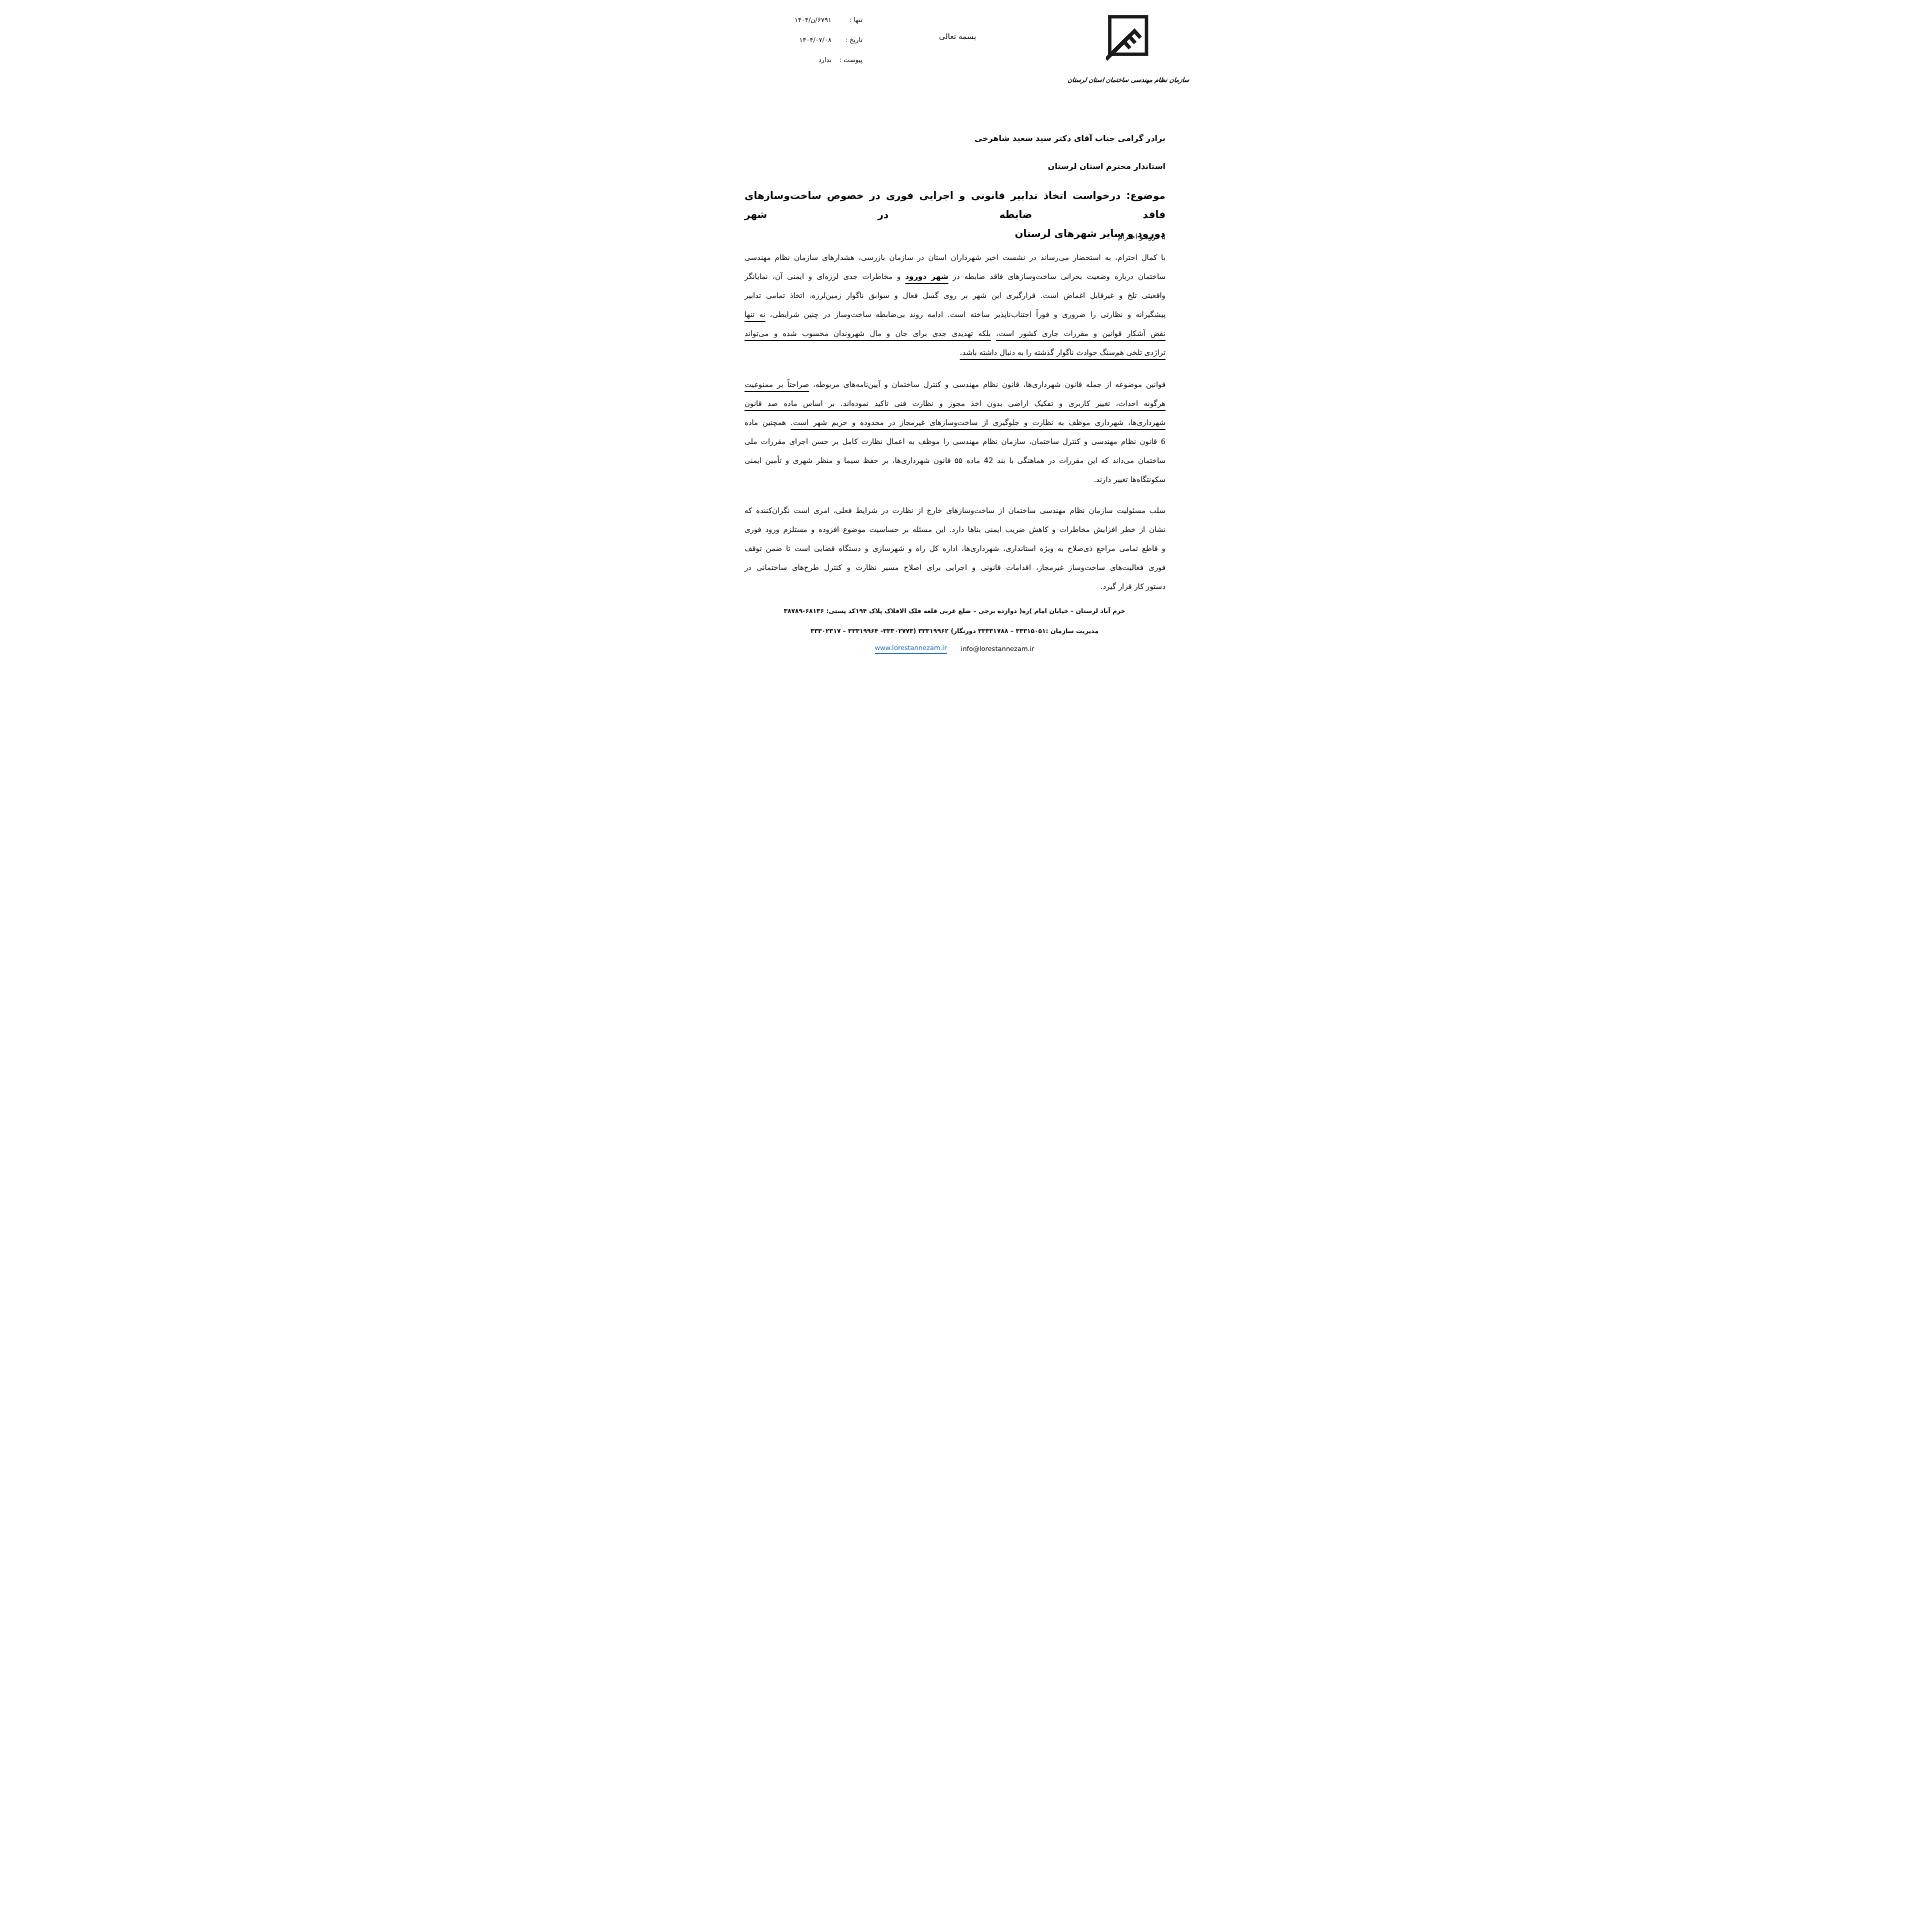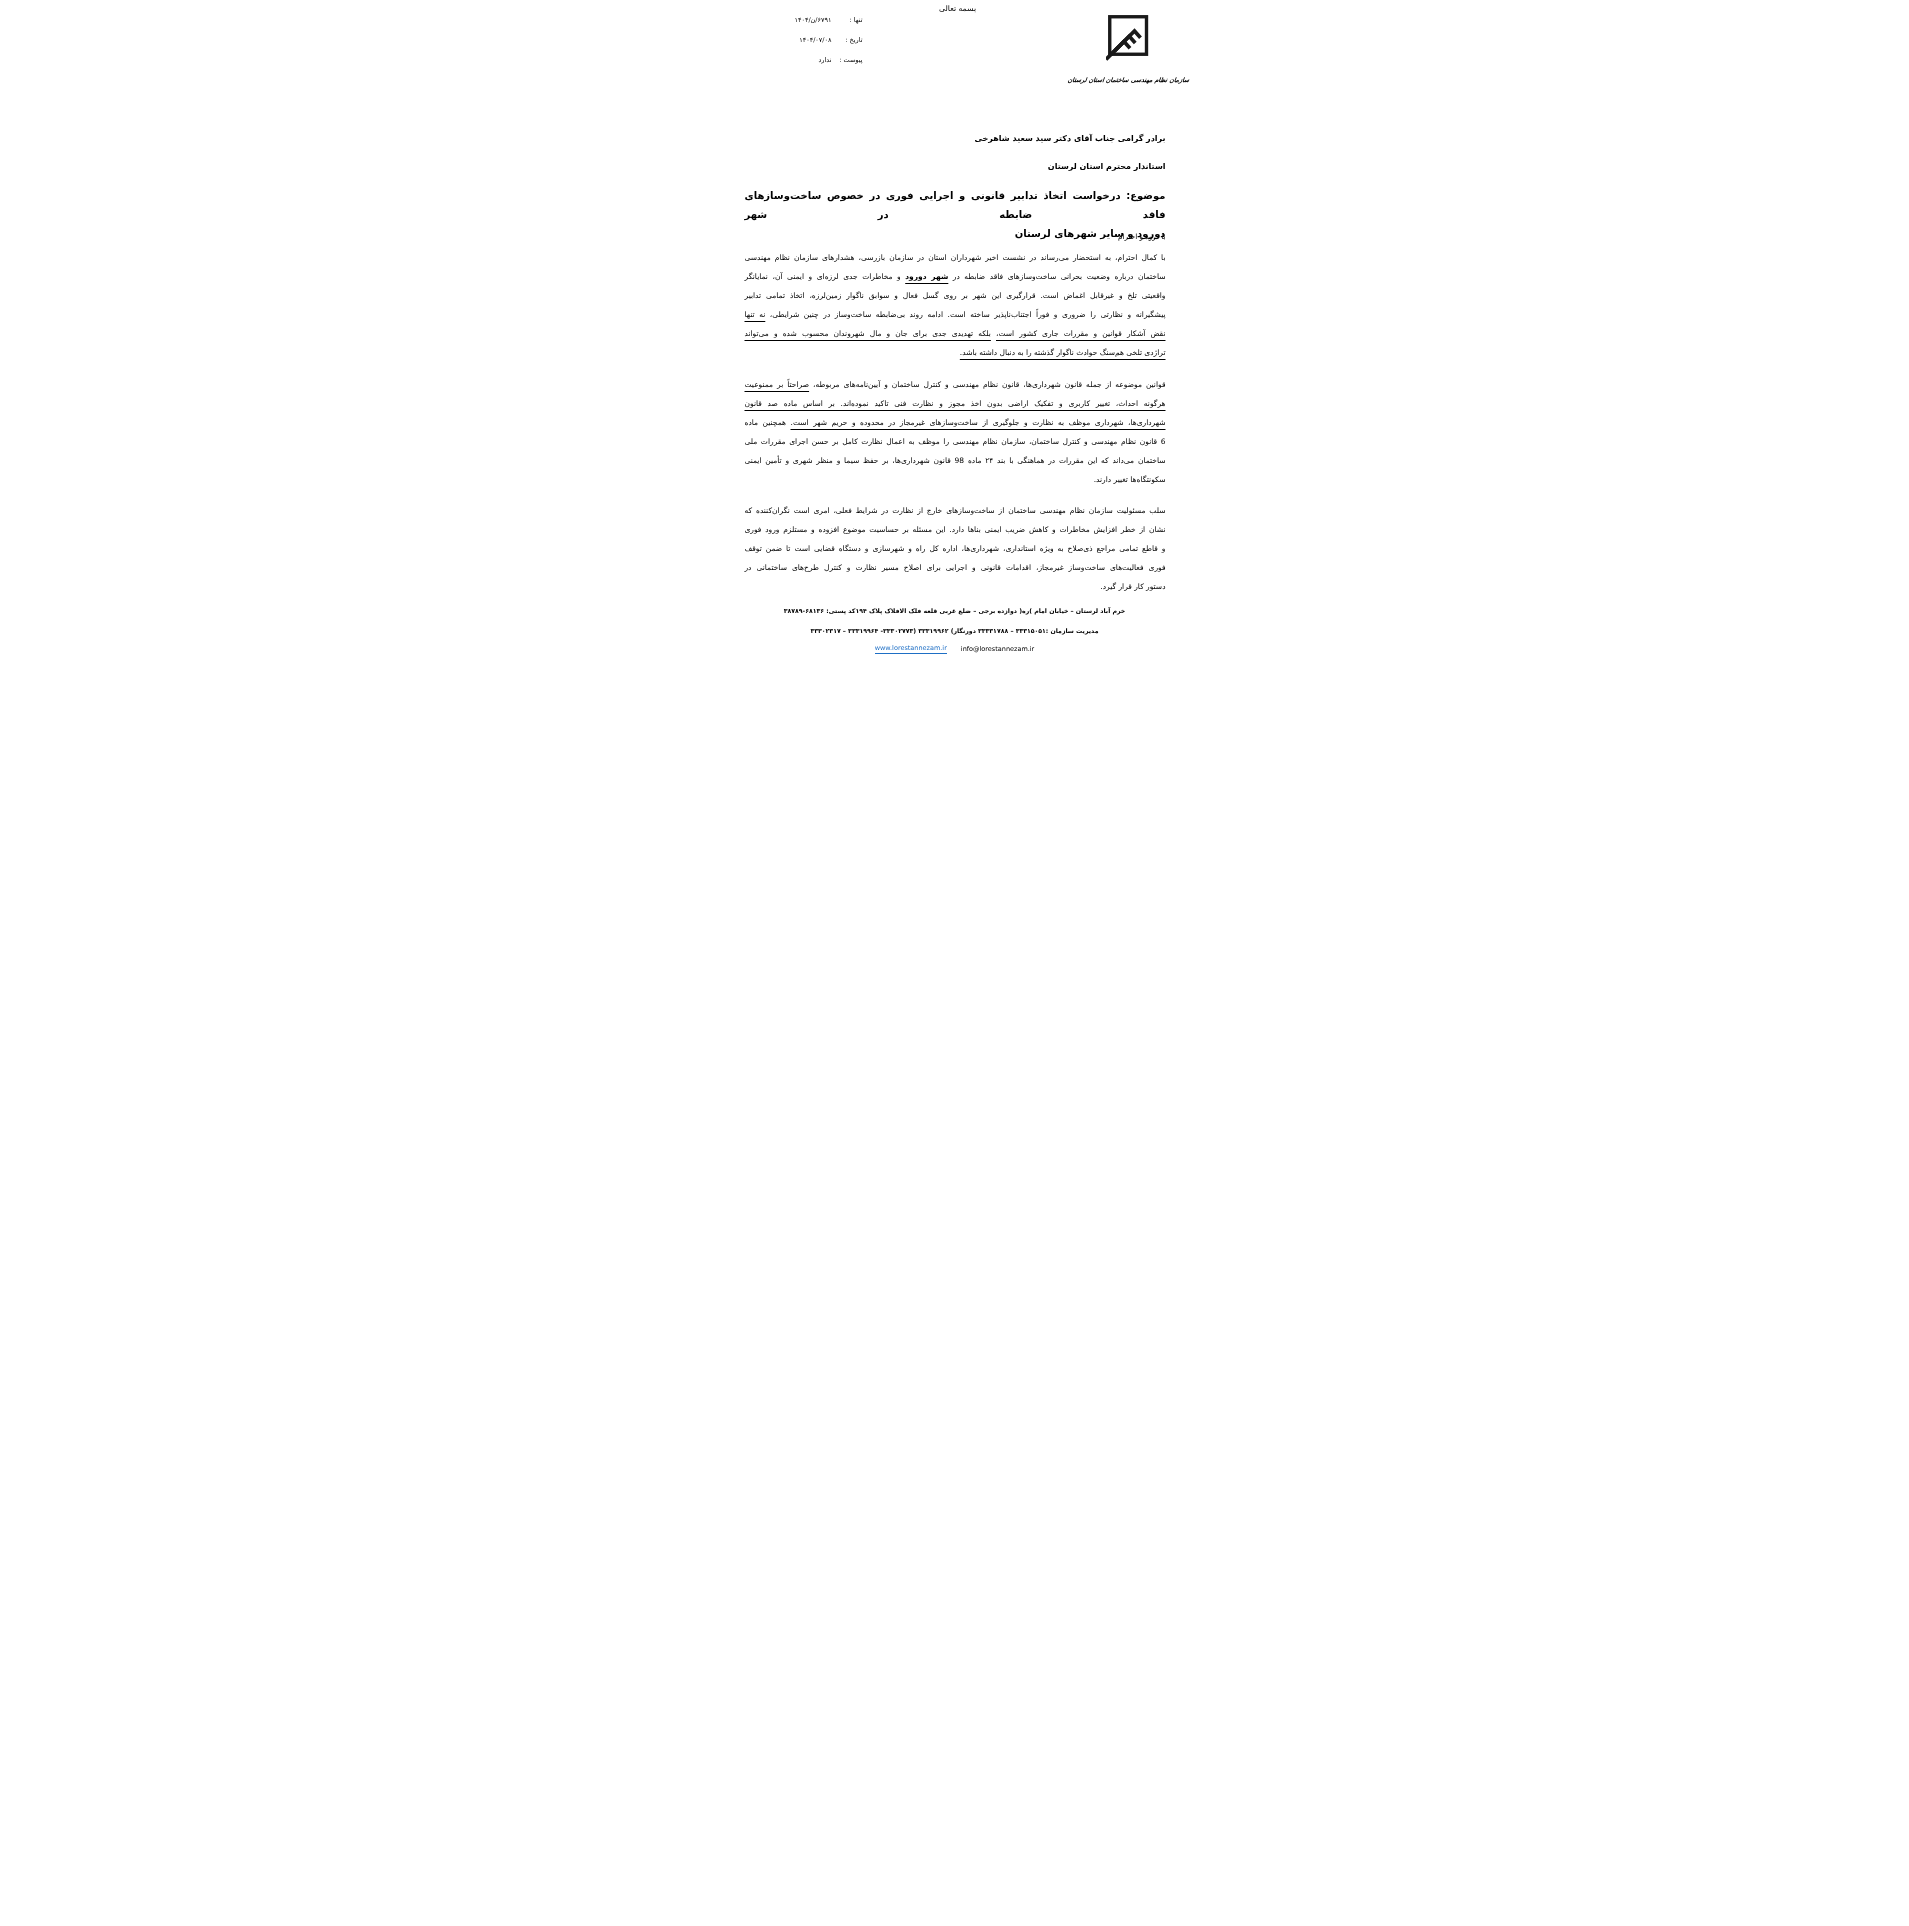--- a/index.html
+++ b/index.html
@@ -7,21 +7,21 @@
   .page{
     position:relative;width:478px;height:676px;margin:0 auto;background:#ffffff;color:#000;
     overflow:hidden;
   }
   
   .meta{position:absolute;left:35px;top:16px;width:112px;font-size:6.5px;direction:rtl;color:#000;}
   .mrow{display:grid;grid-template-columns:31px 1fr;align-items:baseline;margin-bottom:12px;}
   .mlab{text-align:right;white-space:nowrap;}
   .mval{white-space:nowrap;}
   
-  .besmele{position:absolute;top:4px;left:calc(50% + 3.1px);transform:translateX(-50%);
+  .besmele{position:absolute;top:32px;left:calc(50% + 3.1px);transform:translateX(-50%);
     font-size:7.7px;direction:rtl;white-space:nowrap;}
   
   .brand{position:absolute;top:14px;right:3.1px;width:123px;text-align:center;}
   .logo-svg{display:block;margin:0 auto;}
   .orgname{margin-top:3.9px;font-size:6.2px;font-weight:700;font-style:italic;direction:rtl;
     white-space:nowrap;transform:skewX(-6deg);}
   
   .abs{position:absolute;left:29px;right:28px;direction:rtl;}
   .recip{font-size:8px;font-weight:800;text-align:right;white-space:nowrap;}
   .subject{font-size:10px;font-weight:800;line-height:19px;}
@@ -95,21 +95,21 @@
         <div class="line j"><span>واقعیتی تلخ و غیرقابل اغماض است. قرارگیری این شهر بر روی گسل فعال و سوابق ناگوار زمین‌لرزه، اتخاذ تمامی تدابیر</span></div>
         <div class="line j"><span>پیشگیرانه و نظارتی را ضروری و فوراً اجتناب‌ناپذیر ساخته است. ادامه روند بی‌ضابطه ساخت‌وساز در چنین شرایطی، </span><span class="u">نه تنها</span></div>
         <div class="line j"><span class="u">نقض آشکار قوانین و مقررات جاری کشور است،</span><span> </span><span class="u">بلکه تهدیدی جدی برای جان و مال شهروندان محسوب شده و می‌تواند</span></div>
         <div class="line r"><span class="u">تراژدی تلخی هم‌سنگ حوادث ناگوار گذشته را به دنبال داشته باشد.</span></div>
       </div>
       <div class="para">
         <div class="line j"><span>قوانین موضوعه از جمله قانون شهرداری‌ها، قانون نظام مهندسی و کنترل ساختمان و آیین‌نامه‌های مربوطه، </span><span class="u">صراحتاً بر ممنوعیت</span></div>
         <div class="line j"><span class="u">هرگونه احداث، تغییر کاربری و تفکیک اراضی بدون اخذ مجوز و نظارت فنی تاکید نموده‌اند. بر اساس ماده صد قانون</span></div>
         <div class="line j"><span class="u">شهرداری‌ها، شهرداری موظف به نظارت و جلوگیری از ساخت‌وسازهای غیرمجاز در محدوده و حریم شهر است.</span><span> همچنین ماده</span></div>
         <div class="line j"><span>6 قانون نظام مهندسی و کنترل ساختمان، سازمان نظام مهندسی را موظف به اعمال نظارت کامل بر حسن اجرای مقررات ملی</span></div>
-        <div class="line j"><span>ساختمان می‌داند که این مقررات در هماهنگی با بند ۲۴ ماده 98 قانون شهرداری‌ها، بر حفظ سیما و منظر شهری و تأمین ایمنی</span></div>
+        <div class="line j"><span>ساختمان می‌داند که این مقررات در هماهنگی با بند 42 ماده ۵۵ قانون شهرداری‌ها، بر حفظ سیما و منظر شهری و تأمین ایمنی</span></div>
         <div class="line r"><span>سکونتگاه‌ها تغییر دارند.</span></div>
       </div>
       <div class="para">
         <div class="line j"><span>سلب مسئولیت سازمان نظام مهندسی ساختمان از ساخت‌وسازهای خارج از نظارت در شرایط فعلی، امری است نگران‌کننده که</span></div>
         <div class="line j"><span>نشان از خطر افزایش مخاطرات و کاهش ضریب ایمنی بناها دارد. این مسئله بر حساسیت موضوع افزوده و مستلزم ورود فوری</span></div>
         <div class="line j"><span>و قاطع تمامی مراجع ذی‌صلاح به ویژه استانداری، شهرداری‌ها، اداره کل راه و شهرسازی و دستگاه قضایی است تا ضمن توقف</span></div>
         <div class="line j"><span>فوری فعالیت‌های ساخت‌وساز غیرمجاز، اقدامات قانونی و اجرایی برای اصلاح مسیر نظارت و کنترل طرح‌های ساختمانی در</span></div>
         <div class="line r"><span>دستور کار قرار گیرد.</span></div>
       </div>
     </div>

